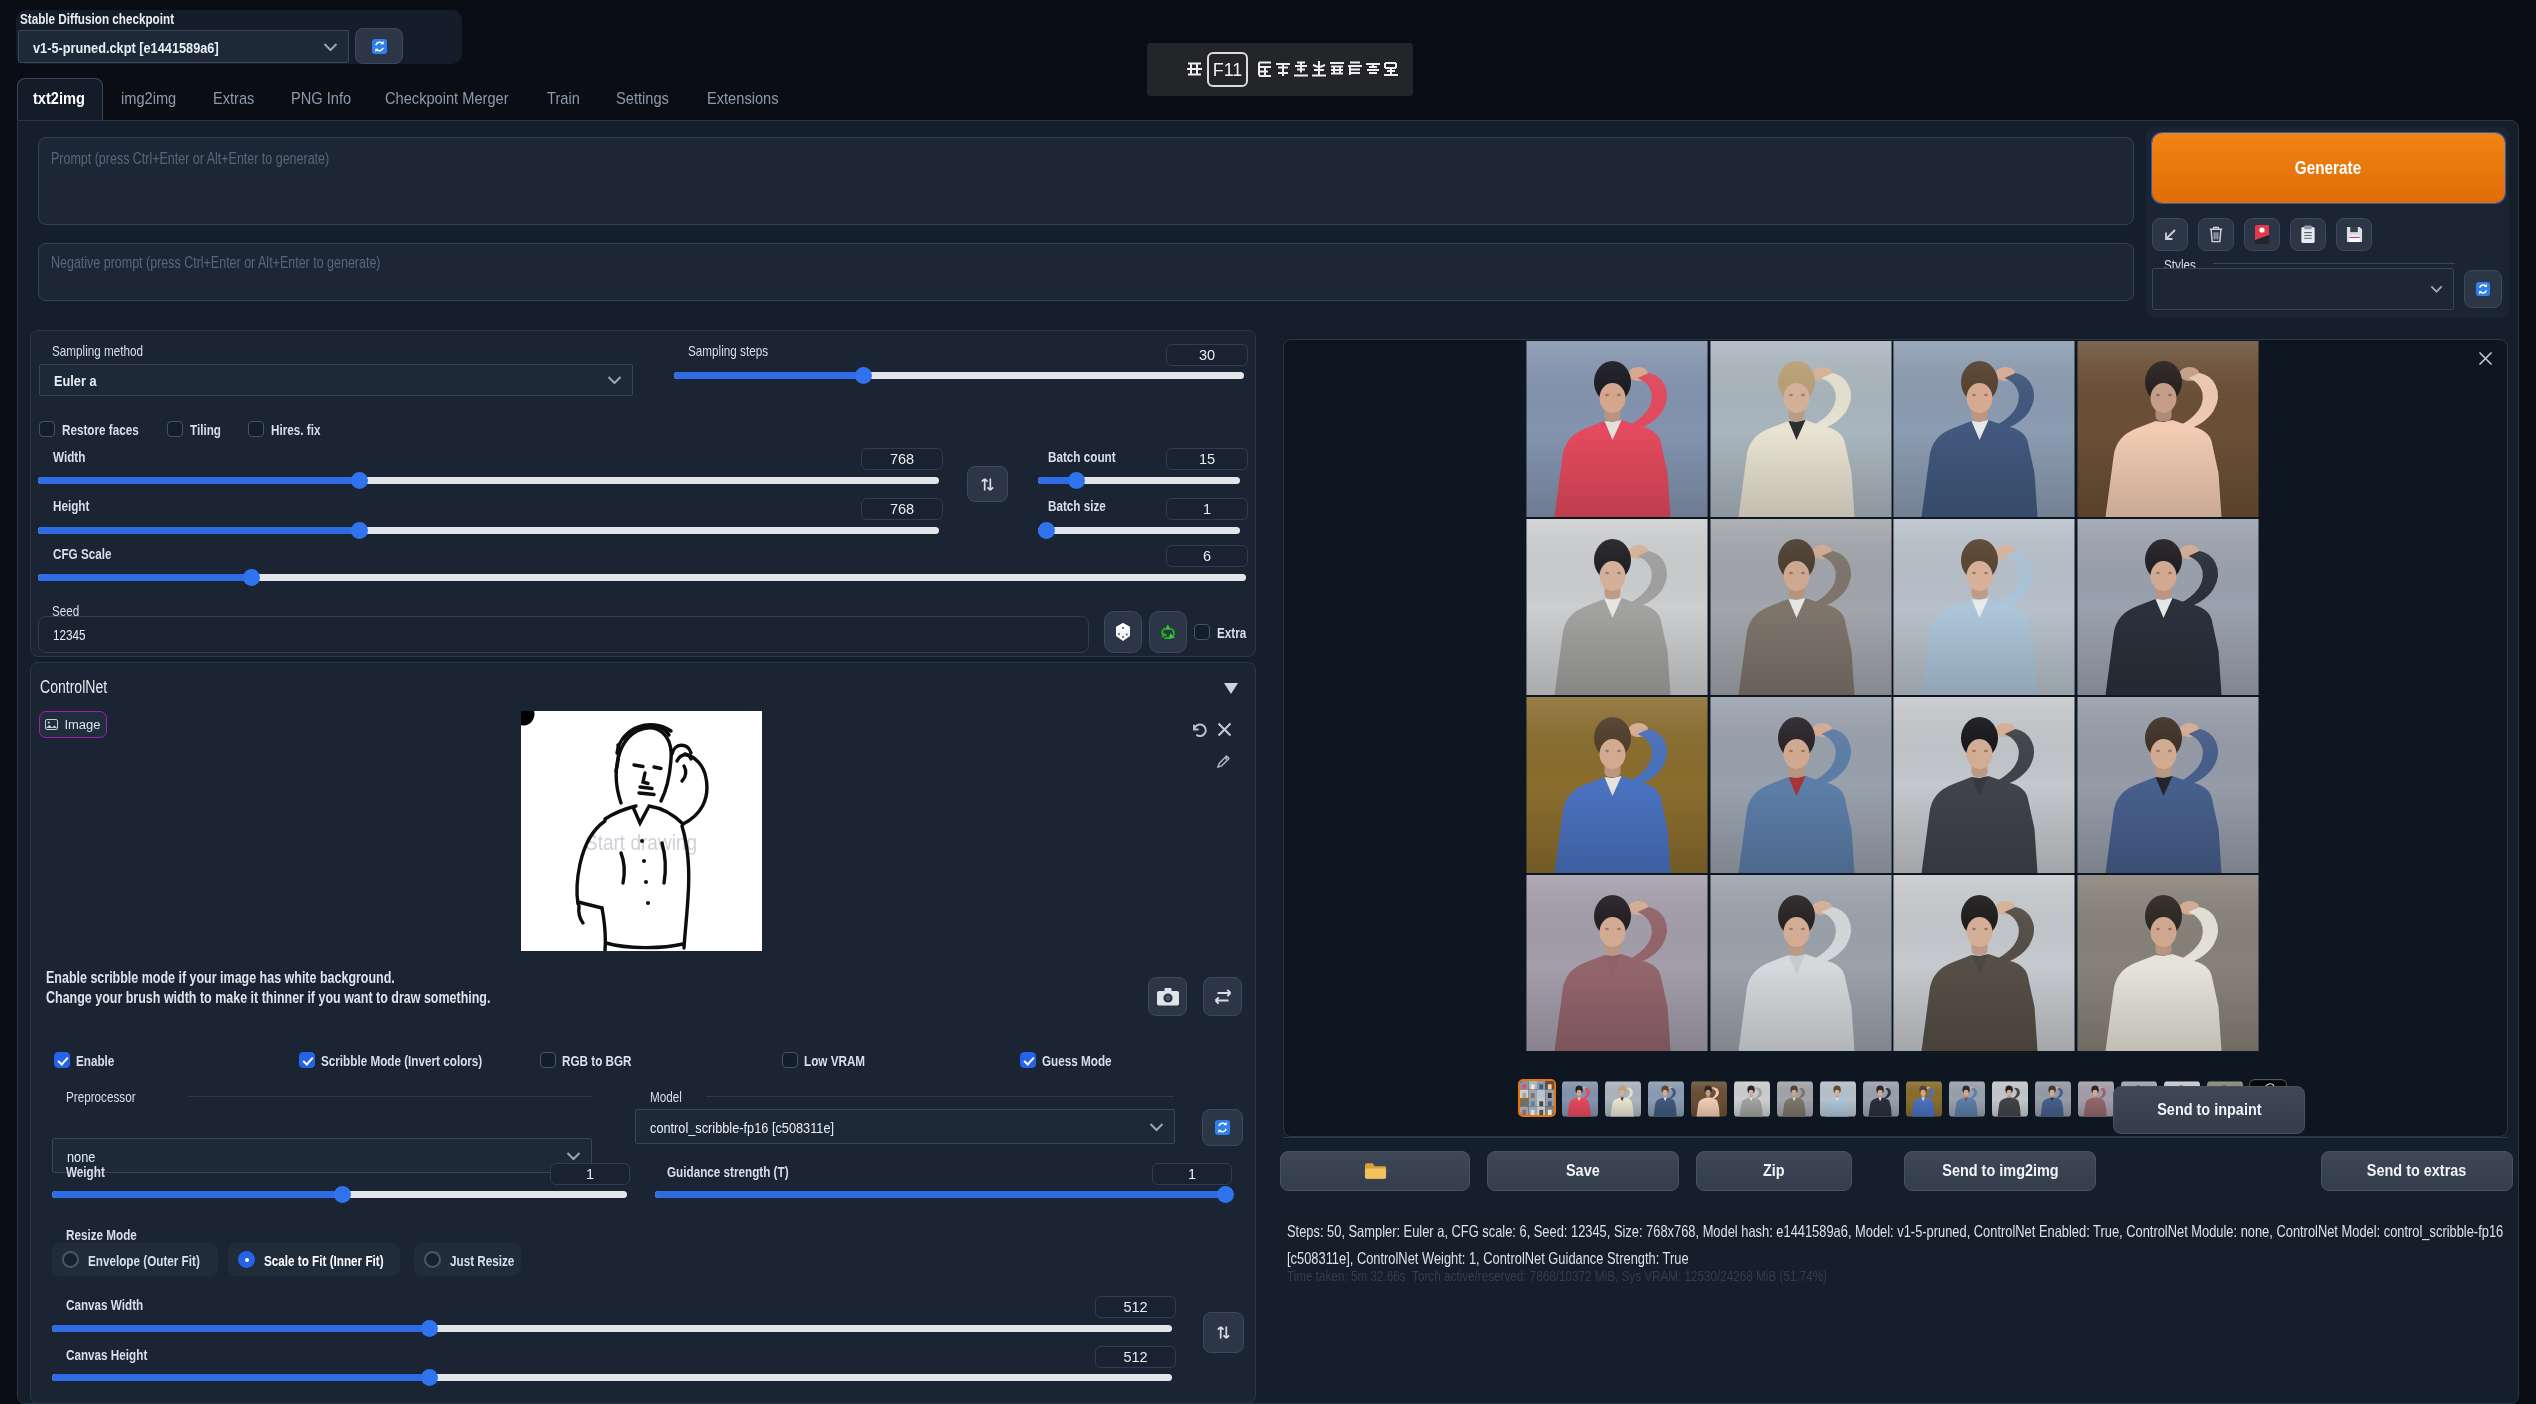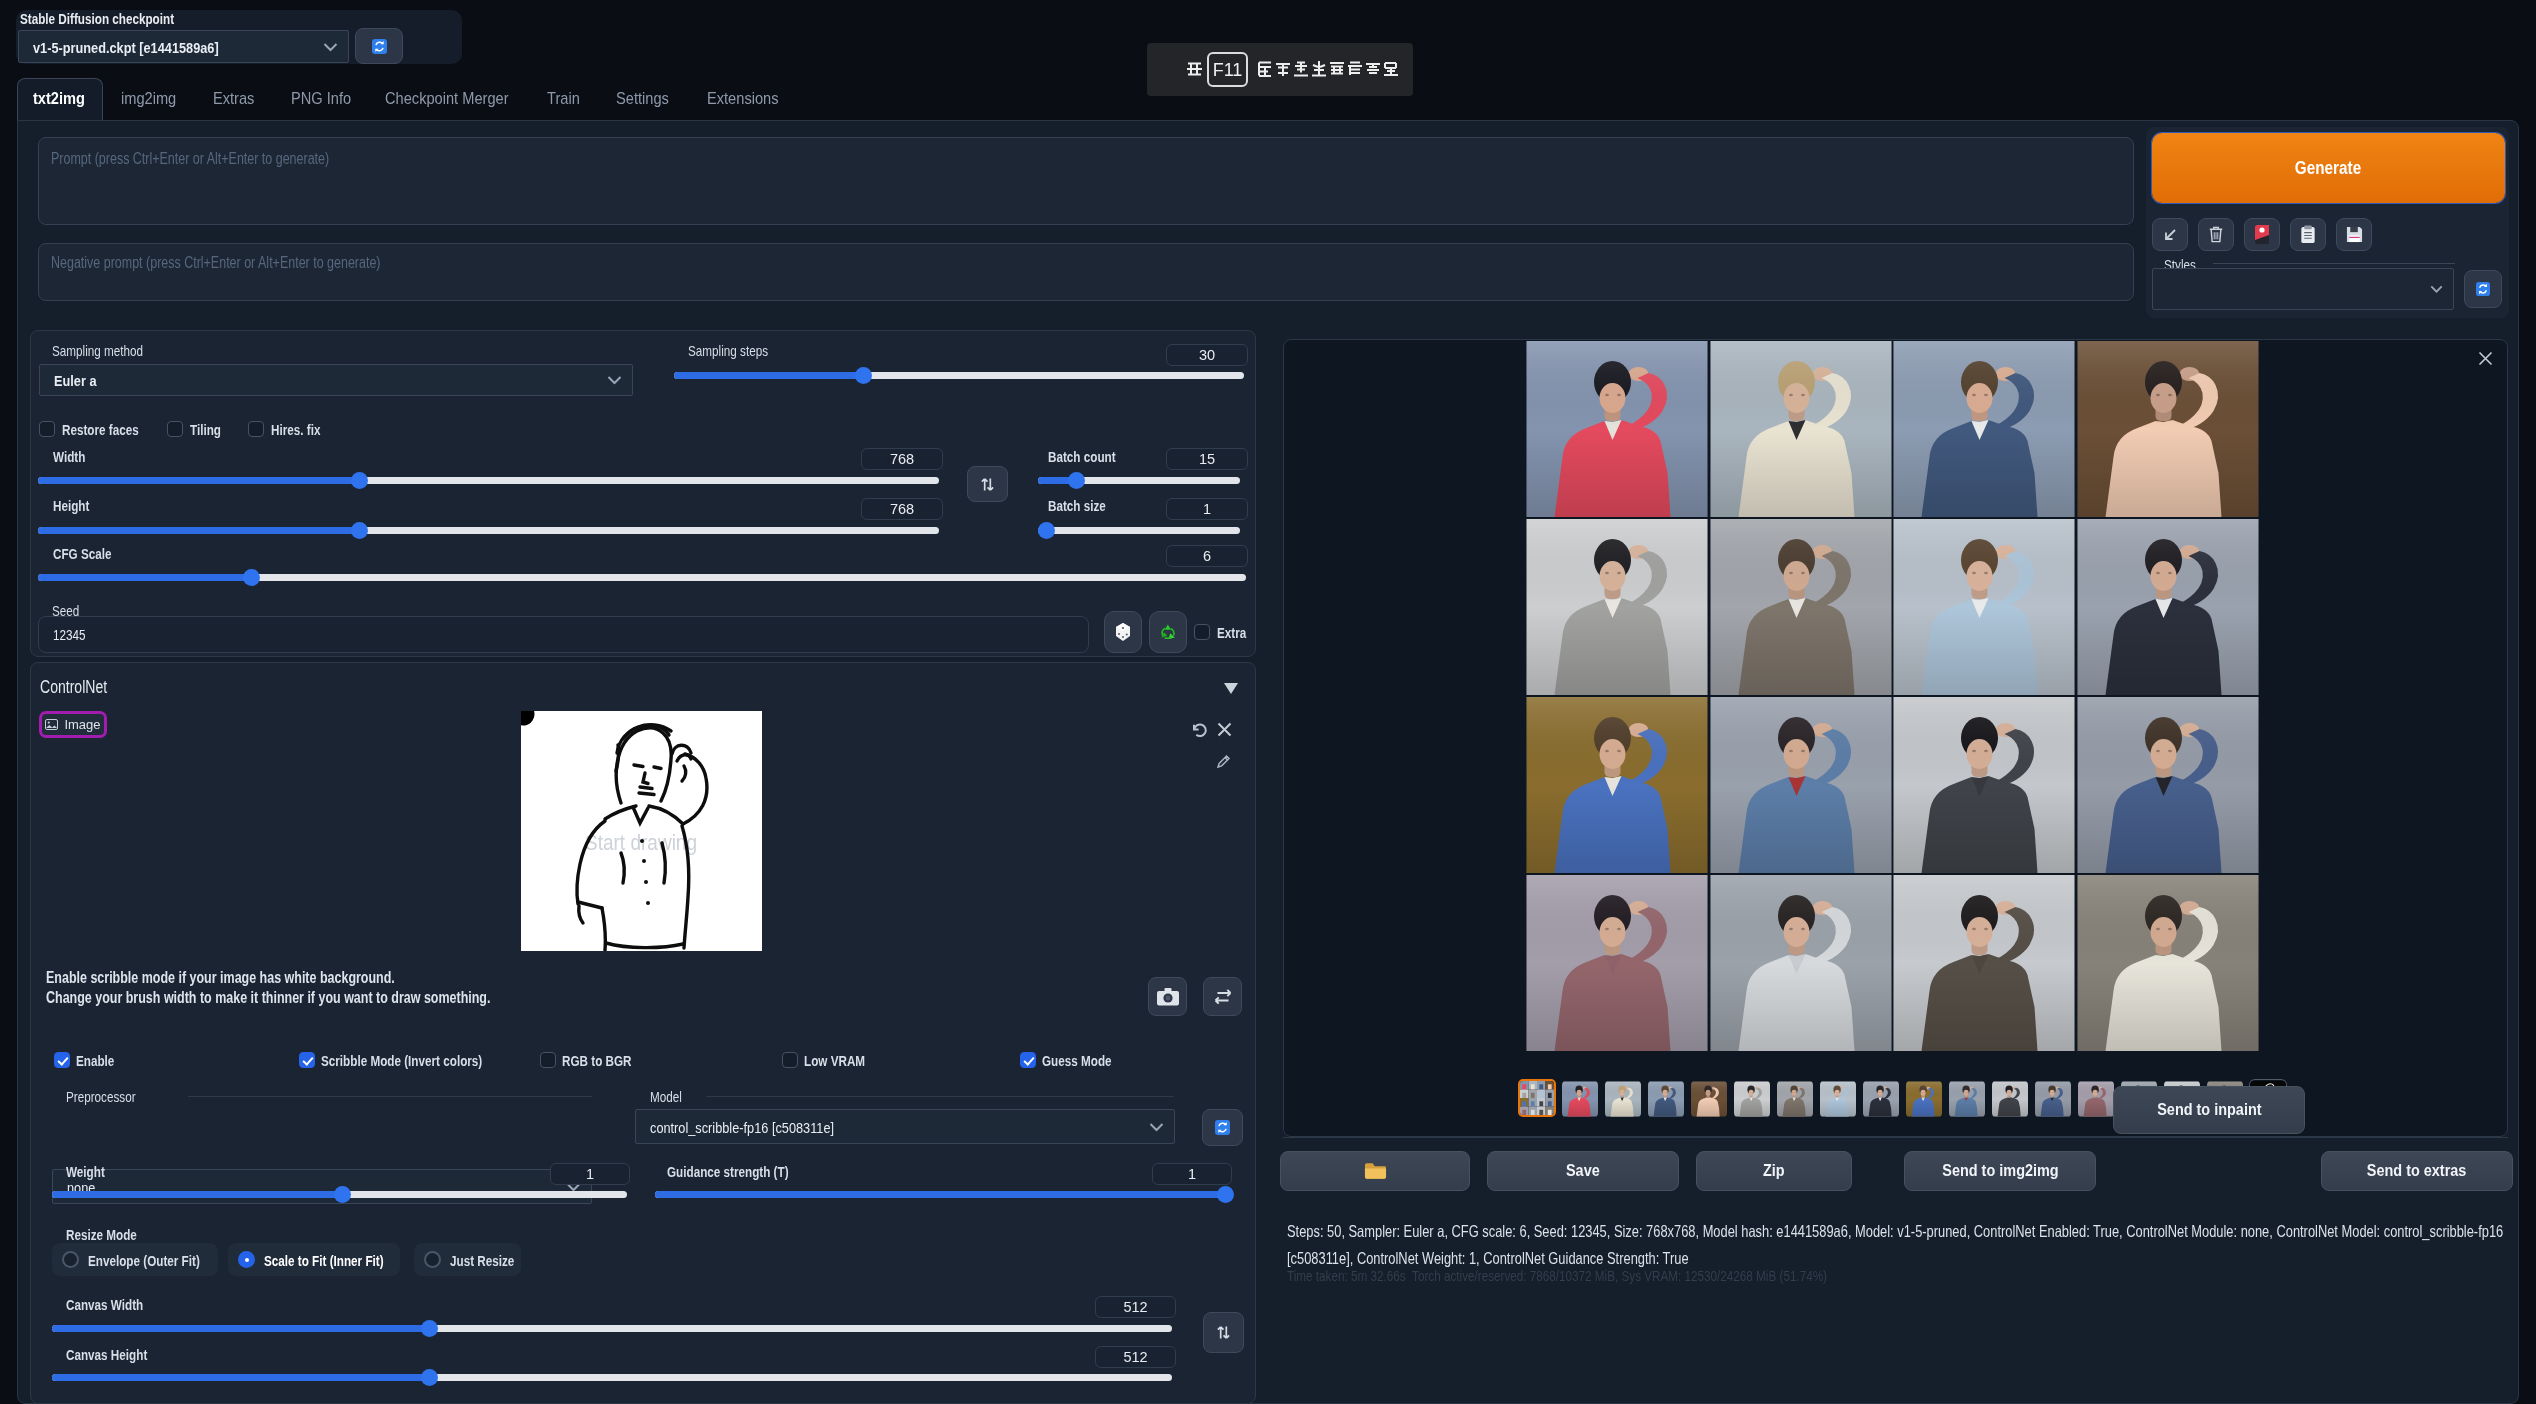--- a/index.html
+++ b/index.html
@@ -239,21 +239,21 @@
   </div>
 <div class="cb" style="left:1194px;top:624px"></div>
 <div class="lb" style="left:1217px;top:624px;font-weight:700">Extra</div>
 
 <div class="ab" style="left:30px;top:662px;width:1226px;height:742px;background:#1a2433;border:1px solid #2c3846;border-radius:8px;box-sizing:border-box"></div>
 <div class="ab cx" style="left:40px;top:677px;font-size:18px;color:#e4eaf0">ControlNet</div>
 <svg class="ab" style="left:1224px;top:683px" width="14" height="11" viewBox="0 0 14 11">
     <path d="M0 0h14L7 11z" fill="#cbd3dc"></path>
   </svg>
 
-<div class="ab" style="left:39px;top:711px;width:68px;height:27px;background:#222d3c;border:3px solid #a21caf;border-radius:7px;box-sizing:border-box;display:flex;align-items:center;justify-content:center;gap:6px">
+<div class="ab" style="left:39px;top:711px;width:68px;height:27px;background:#222d3c;border:1px solid #a21caf;border-radius:7px;box-sizing:border-box;display:flex;align-items:center;justify-content:center;gap:6px">
  <svg width="13" height="11" viewBox="0 0 13 11">
       <rect x="0.5" y="0.5" width="12" height="10" rx="1.5" fill="none" stroke="#c6cdd6"></rect>
       <circle cx="3.8" cy="3.6" r="1.1" fill="#c6cdd6"></circle>
       <path d="M1 9l3.3-3 2.8 2.4 2.4-2 2.5 2.6H1z" fill="#c6cdd6"></path>
     </svg>
  <span style="font-size:13px;color:#dce2ea">Image</span>
 </div>
 
 <svg class="ab" style="left:521px;top:711px" width="241" height="240" viewBox="0 0 241 240">
  <rect width="241" height="240" fill="#ffffff"></rect>
@@ -329,21 +329,21 @@
 <div class="lb" style="left:321px;top:1052px;font-weight:700">Scribble Mode (Invert colors)</div>
 <div class="cb" style="left:540px;top:1052px"></div>
 <div class="lb" style="left:562px;top:1052px;font-weight:700">RGB to BGR</div>
 <div class="cb" style="left:782px;top:1052px"></div>
 <div class="lb" style="left:804px;top:1052px;font-weight:700">Low VRAM</div>
 <div class="cb on" style="left:1020px;top:1052px"></div>
 <div class="lb" style="left:1042px;top:1052px;font-weight:700">Guess Mode</div>
 
 <div class="lb" style="left:66px;top:1088px">Preprocessor</div>
 <div class="ab" style="left:188px;top:1096px;width:404px;height:1px;background:#2e3a4a"></div>
-<div class="dd" style="left:52px;top:1169px;width:540px;height:35px">
+<div class="dd" style="left:52px;top:1138px;width:540px;height:35px">
     <span>none</span>
     <svg class="ch" width="15" height="9" viewBox="0 0 15 9">
       <path d="M1.5 1.5l6 6 6-6" stroke="#9aa6b5" stroke-width="2" fill="none"></path>
     </svg>
   </div>
 <div class="lb" style="left:650px;top:1088px">Model</div>
 <div class="ab" style="left:706px;top:1096px;width:468px;height:1px;background:#2e3a4a"></div>
 <div class="dd" style="left:635px;top:1109px;width:540px;height:35px">
     <span>control_scribble-fp16 [c508311e]</span>
     <svg class="ch" width="15" height="9" viewBox="0 0 15 9">

